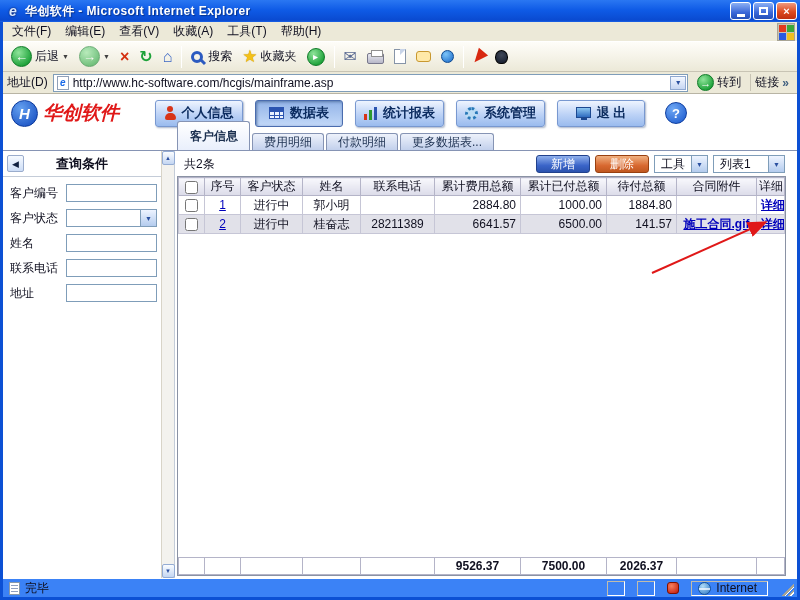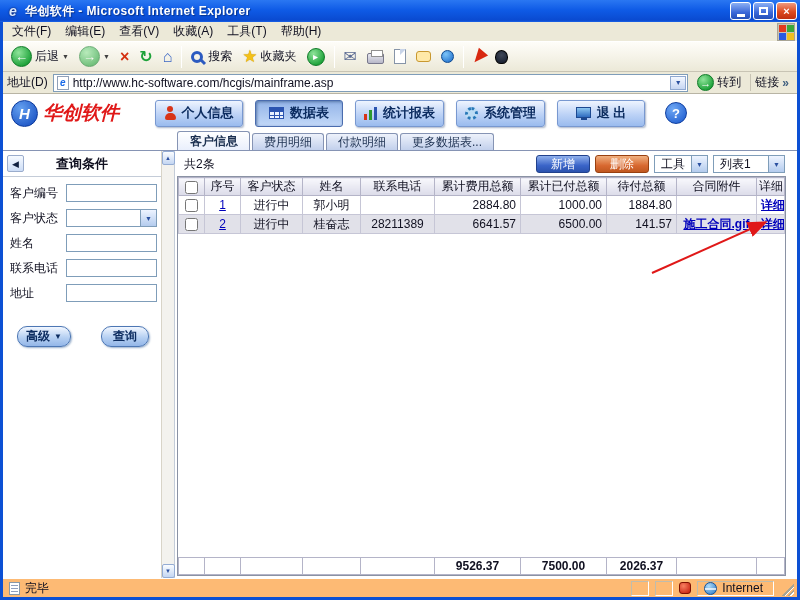--- a/index.html
+++ b/index.html
@@ -81,21 +81,21 @@
   .icon-chart i:nth-child(2){height:10px;background:#2b9a30;}
   .icon-chart i:nth-child(3){height:13px;background:#2b54b0;}
   .icon-gear{width:13px;height:13px;border-radius:50%;border:3px dotted #2878b8;background:#bcdcf4;}
   .icon-exit{width:15px;height:11px;background:linear-gradient(#8cc6f0,#2f6cc0);border:1px solid #1c4890;position:relative;margin-top:-2px;}
   .icon-exit::after{content:"";position:absolute;left:4px;bottom:-3px;width:6px;height:3px;background:#1c4890;}
   .help-btn{width:22px;height:22px;border-radius:50%;background:radial-gradient(circle at 35% 30%,#6fa8f4,#1655cc);border:1px solid #0e3ea0;color:#fff;font-weight:bold;font-size:13px;display:flex;align-items:center;justify-content:center;margin-left:8px;}
 
   
   .tabsrow{height:19px;background:#fff;display:flex;align-items:flex-end;padding-left:174px;gap:2px;border-bottom:1px solid #8694b4;}
   .tab{height:17px;padding:0 11px;display:flex;align-items:center;background:linear-gradient(#eef2fb,#c2d0ec);border:1px solid #8694b4;border-bottom:none;border-radius:3px 3px 0 0;color:#1c3050;white-space:nowrap;}
-  .tab.active{background:linear-gradient(#ffffff,#e9effc);font-weight:bold;height:19px;padding-left:12px;}
+  .tab.active{background:linear-gradient(#ffffff,#e9effc);font-weight:bold;height:29px;padding-left:12px;}
 
   
   .content{flex:1;display:flex;background:#fff;min-height:0;}
   .sidebar{width:172px;position:relative;border-right:1px solid #c4ccd8;padding-right:13px;flex-shrink:0;}
   .sb-head{display:flex;align-items:center;height:26px;border-bottom:1px solid #c4ccd8;padding:0 4px;}
   .collapse-btn{width:17px;height:17px;border:1px solid #9aaccc;border-radius:2px;background:linear-gradient(#f6faff,#cdddf6);display:flex;align-items:center;justify-content:center;font-size:9px;color:#102040;}
   .sb-title{flex:1;text-align:center;font-weight:bold;font-size:13px;margin-right:17px;}
   .sb-row{display:flex;align-items:center;margin:7px 4px 0 7px;}
   .sb-label{width:56px;white-space:nowrap;overflow:hidden;}
   .sb-input{flex:1;height:18px;border:1px solid #7f9db9;background:#fff;position:relative;}
@@ -126,21 +126,21 @@
   a.link.bold{font-weight:bold;}
   .spacer{flex:1;}
   table.totals{border-collapse:collapse;table-layout:fixed;width:100%;}
   .totals td{height:17px;border:1px solid #b4b4c8;font-weight:bold;text-align:center;padding:0 3px;overflow:hidden;}
   .grid input[type=checkbox]{width:13px;height:13px;margin:0;vertical-align:middle;}
 
   .annotation{position:absolute;left:420px;top:100px;color:#e01818;font-size:13px;font-weight:bold;white-space:nowrap;}
   svg.arrow{position:absolute;left:0;top:0;width:100%;height:100%;pointer-events:none;}
 
   
-  .statusbar{height:19px;background:#fdba74;border-top:1px solid #fff;display:flex;align-items:center;padding:0 3px;gap:6px;}
+  .statusbar{height:19px;background:#3b82f6;border-top:1px solid #fff;display:flex;align-items:center;padding:0 3px;gap:12px;}
   .status-left{flex:1;display:flex;align-items:center;gap:5px;padding-left:3px;}
   .doc-icon{width:11px;height:13px;background:#fff;border:1px solid #8898a8;position:relative;}
   .doc-icon::after{content:"";position:absolute;left:1px;top:2px;width:7px;height:1px;background:#90a0c0;box-shadow:0 3px 0 #90a0c0,0 6px 0 #90a0c0;}
   .status-cell{width:18px;height:15px;border:1px solid;border-color:#c0bcac #fff #fff #c0bcac;}
   .alert-icon{width:12px;height:12px;border-radius:3px;background:radial-gradient(circle at 35% 30%,#f88060,#c01808);border:1px solid #801000;}
   .zone-panel{display:flex;align-items:center;gap:5px;padding:0 10px 0 6px;height:15px;border:1px solid;border-color:#c0bcac #fff #fff #c0bcac;}
   .globe{width:13px;height:13px;border-radius:50%;background:radial-gradient(circle at 35% 30%,#b0dcf8,#2874c4);border:1px solid #16549c;position:relative;}
   .globe::after{content:"";position:absolute;left:0;top:5px;width:11px;height:2px;background:rgba(255,255,255,.7);}
   .grip{width:14px;height:15px;background:
     linear-gradient(135deg,transparent 0 58%,#a8a494 58% 66%,#fff 66% 72%,transparent 72% 78%,#a8a494 78% 86%,#fff 86% 92%,transparent 92%);}
@@ -315,29 +315,20 @@
           <span class="sb-label">姓名</span>
           <span class="sb-input"></span>
         </div>
         <div class="sb-row">
           <span class="sb-label">联系电话</span>
           <span class="sb-input"></span>
         </div>
         <div class="sb-row">
           <span class="sb-label">地址</span>
           <span class="sb-input"></span>
-        </div>
-        <div class="pill-row">
-          <span class="pill-btn">
-            <span>高级</span>
-            <span class="ddown2">▼</span>
-          </span>
-          <span class="pill-btn">
-            <span>查询</span>
-          </span>
         </div>
         <div class="sb-scroll">
           <span class="scroll-btn">▲</span>
           <span class="scroll-btn">▼</span>
         </div>
       </div>
 
       <div class="main">
         <div class="main-toolbar">
           <span class="count">共2条</span>

